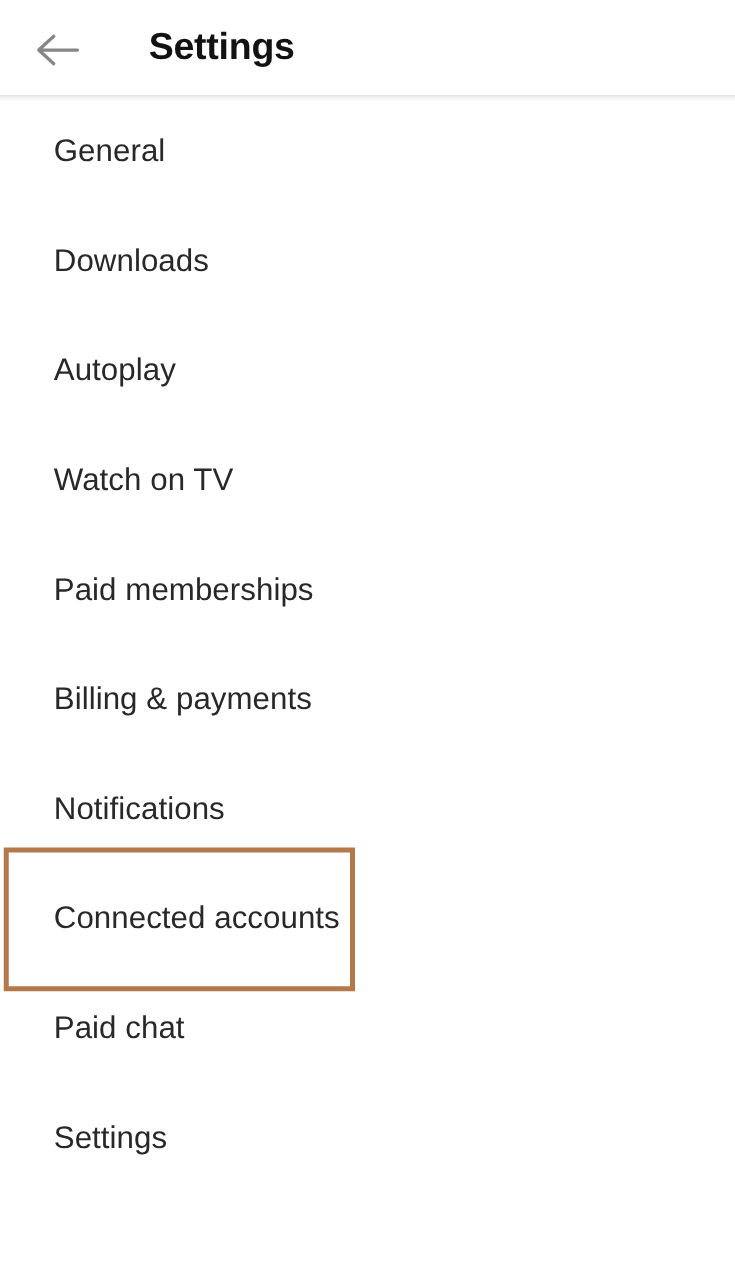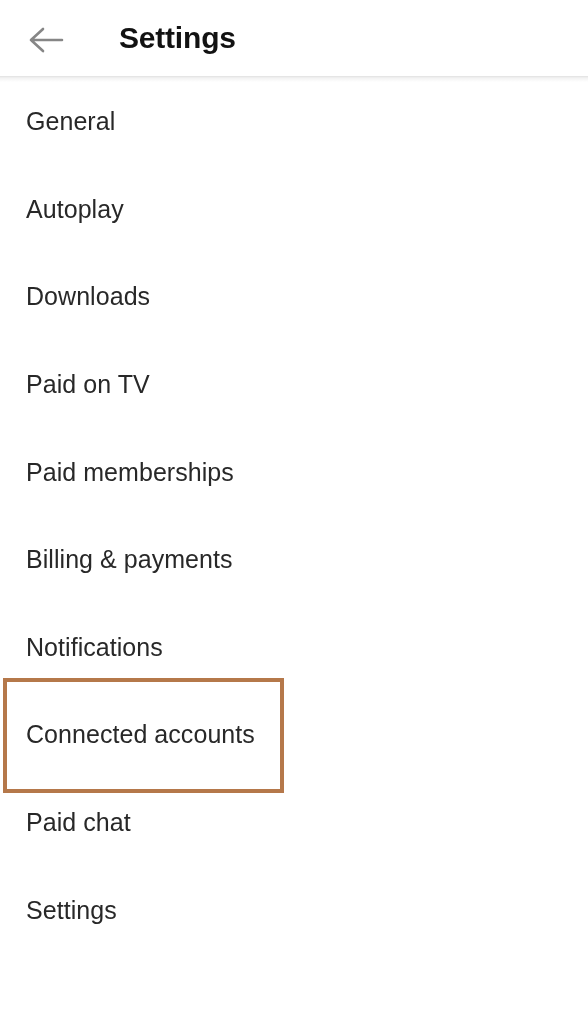--- a/index.html
+++ b/index.html
@@ -91,21 +91,21 @@
     position: relative;
     height: 87.6px;
     display: flex;
     align-items: center;
     box-sizing: border-box;
     cursor: pointer;
     background: transparent;
   }
 
   .settings-item-label {
-    padding-left: 26px;
+    padding-left: 43px;
     font-size: 25px;
     color: #282828;
     letter-spacing: 0.05px;
     white-space: nowrap;
   }
 
   
   .highlight-box {
     position: absolute;
     left: 3px;
@@ -138,29 +138,29 @@
 
   <div class="app-bar-shadow"></div>
 
   <div class="settings-list">
 
     <div class="settings-item">
       <span class="settings-item-label">General</span>
     </div>
 
     <div class="settings-item">
+      <span class="settings-item-label">Downloads</span>
+    </div>
+
+    <div class="settings-item">
       <span class="settings-item-label">Autoplay</span>
     </div>
 
     <div class="settings-item">
-      <span class="settings-item-label">Downloads</span>
-    </div>
-
-    <div class="settings-item">
-      <span class="settings-item-label">Paid on TV</span>
+      <span class="settings-item-label">Watch on TV</span>
     </div>
 
 
     <div class="settings-item">
       <span class="settings-item-label">Paid memberships</span>
     </div>
 
     <div class="settings-item">
       <span class="settings-item-label">Billing &amp; payments</span>
     </div>

